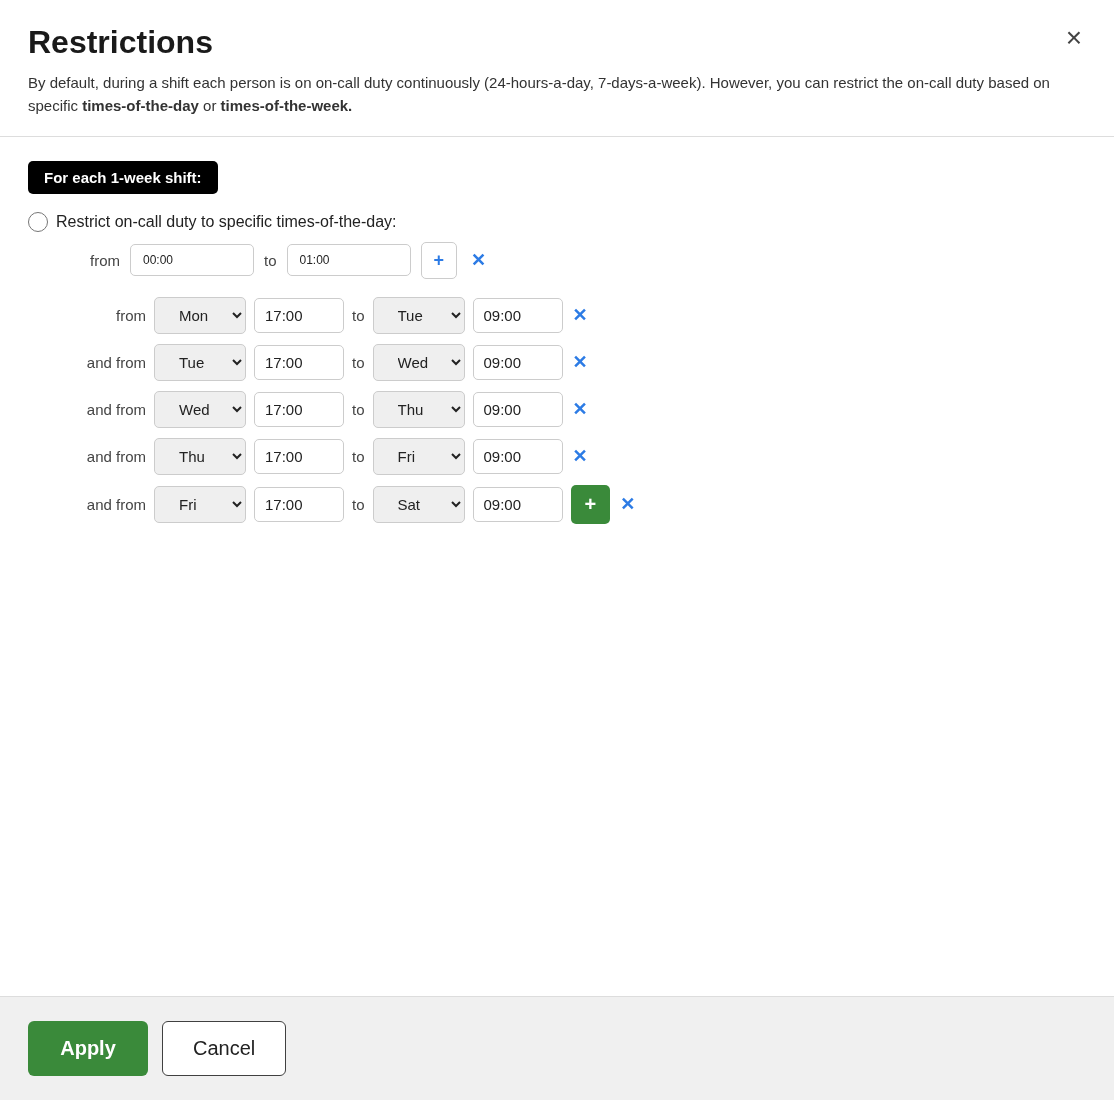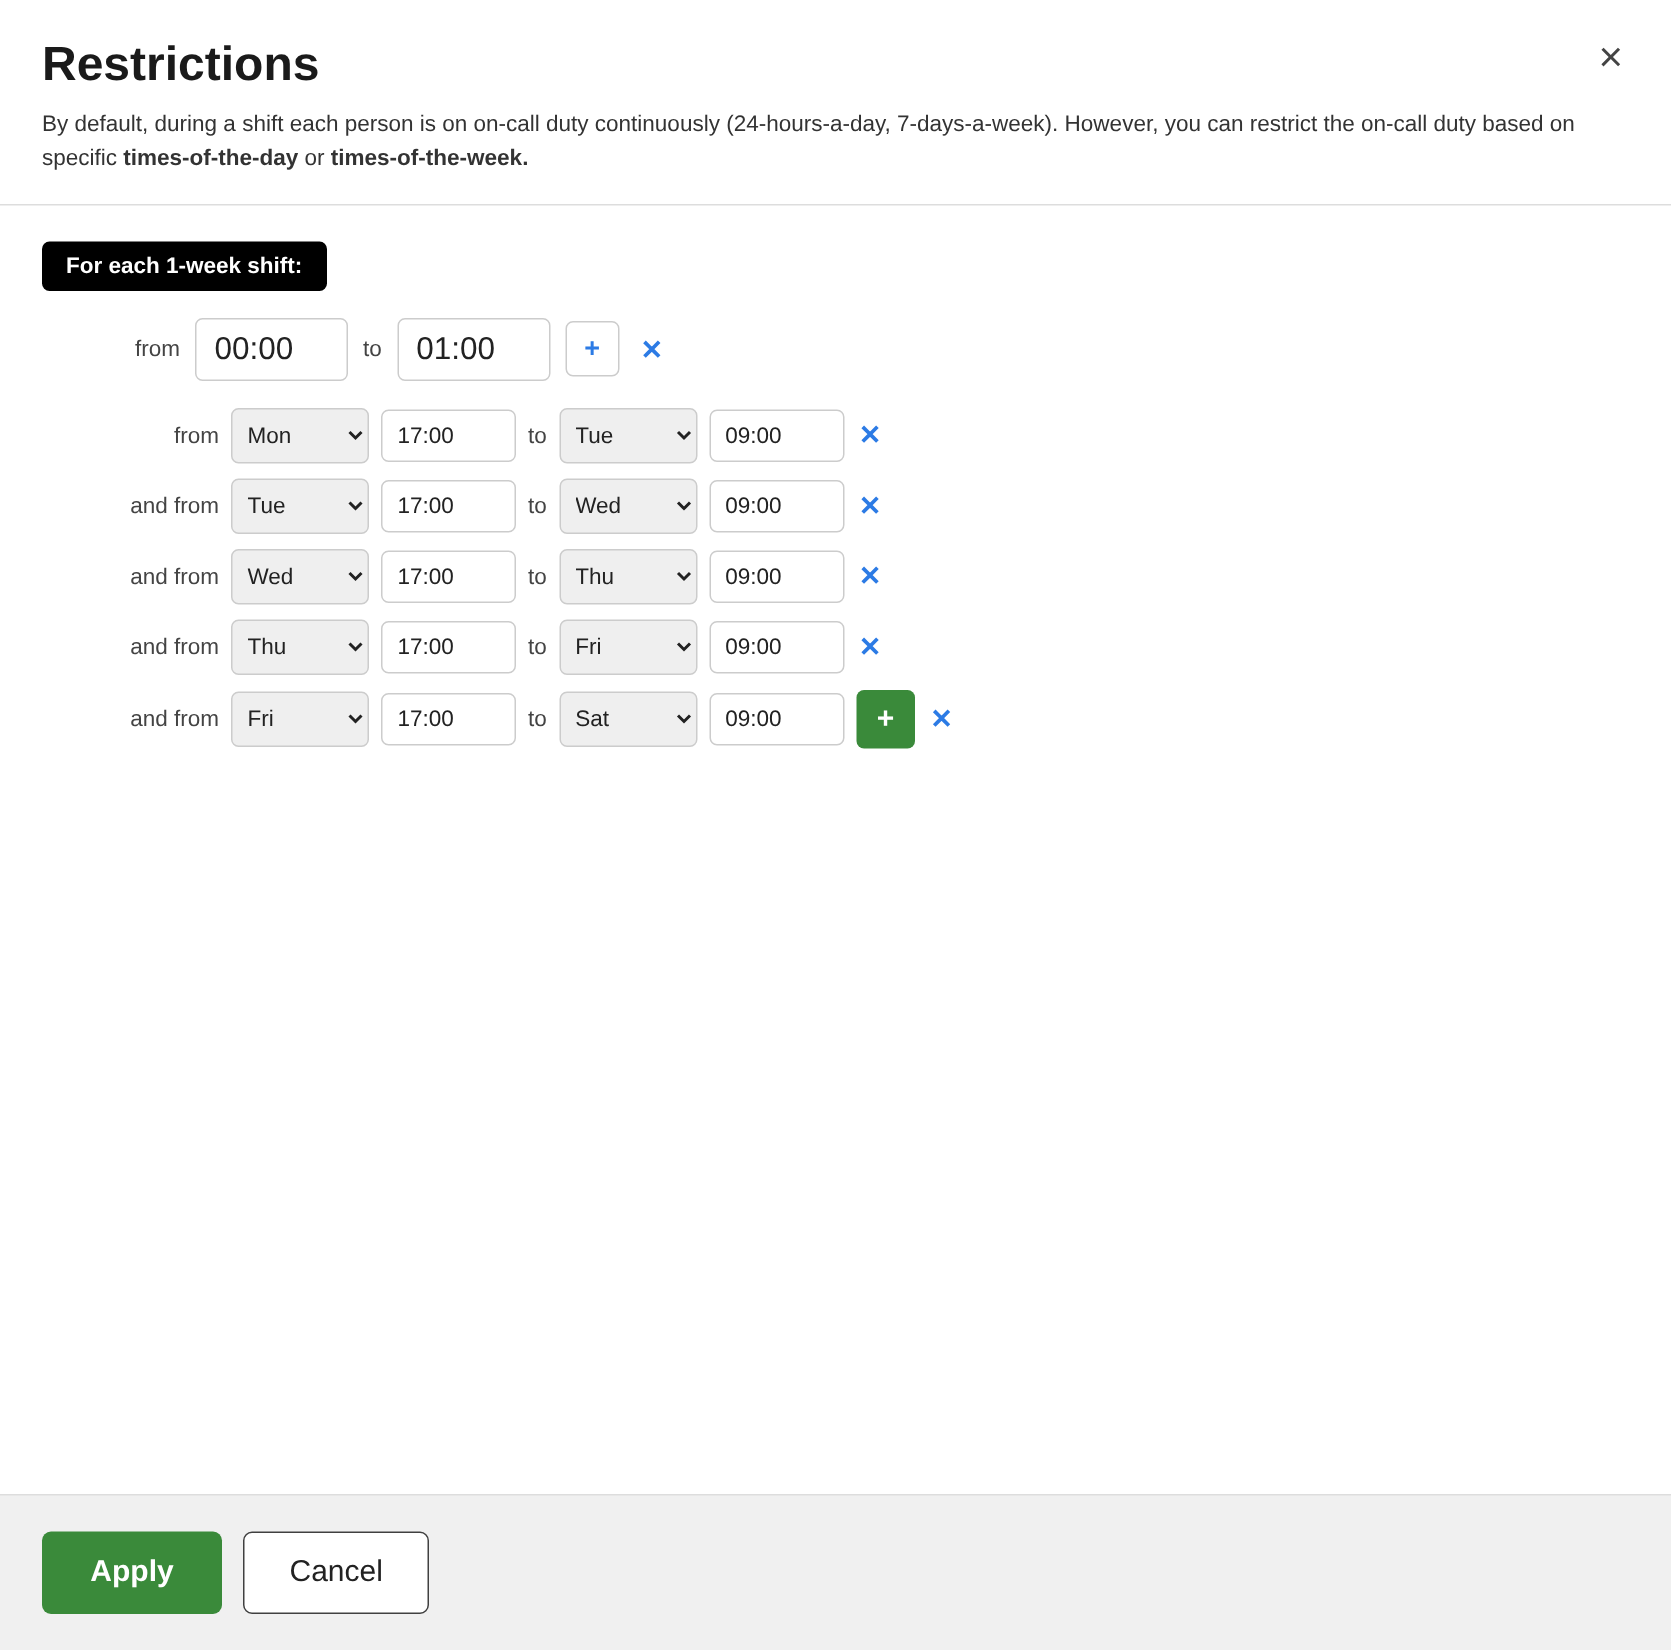--- a/index.html
+++ b/index.html
@@ -98,22 +98,22 @@
     .time-label {
       font-size: 15px;
       color: #444;
       min-width: 32px;
       text-align: right;
     }
     .time-input {
       border: 1px solid #ccc;
       border-radius: 5px;
       padding: 8px 12px;
-      font-size: 21px;
-      width: 102px;
+      font-size: 12px;
+      width: 124px;
       color: #222;
     }
     .to-label {
       font-size: 15px;
       color: #444;
     }
     .add-btn {
       background: #fff;
       border: 1px solid #ccc;
       border-radius: 5px;
@@ -145,21 +145,21 @@
     }
     .and-from-label {
       font-size: 15px;
       color: #444;
       min-width: 88px;
       text-align: right;
     }
     .day-select {
       border: 1px solid #ccc;
       border-radius: 5px;
-      padding: 8px 6px;
+      padding: 8px 20px;
       font-size: 15px;
       color: #222;
       width: 92px;
       cursor: pointer;
       appearance: auto;
     }
     .week-time-input {
       border: 1px solid #ccc;
       border-radius: 5px;
       padding: 8px 10px;
@@ -230,20 +230,24 @@
     <p class="description">
       <span>By default, during a shift each person is on on-call duty continuously (24-hours-a-day, 7-days-a-week). However, you can restrict the on-call duty based on specific </span><strong>times-of-the-day</strong><span> or </span><strong>times-of-the-week.</strong>
     </p>
 
     <hr class="divider">
 
     <div class="shift-badge">For each 1-week shift:</div>
 
     
     <div class="radio-section">
+      <div class="radio-row">
+        <input type="radio" class="radio-input" name="restrict-type" style="">
+        <span class="radio-label">Restrict on-call duty to specific times-of-the-day:</span>
+      </div>
       <div class="time-row">
         <span class="time-label">from</span>
         <input type="text" class="time-input" value="00:00" style="">
         <span class="to-label">to</span>
         <input type="text" class="time-input" value="01:00" style="">
         <button class="add-btn">+</button>
         <button class="remove-btn-inline">✕</button>
       </div>
     </div>
 

